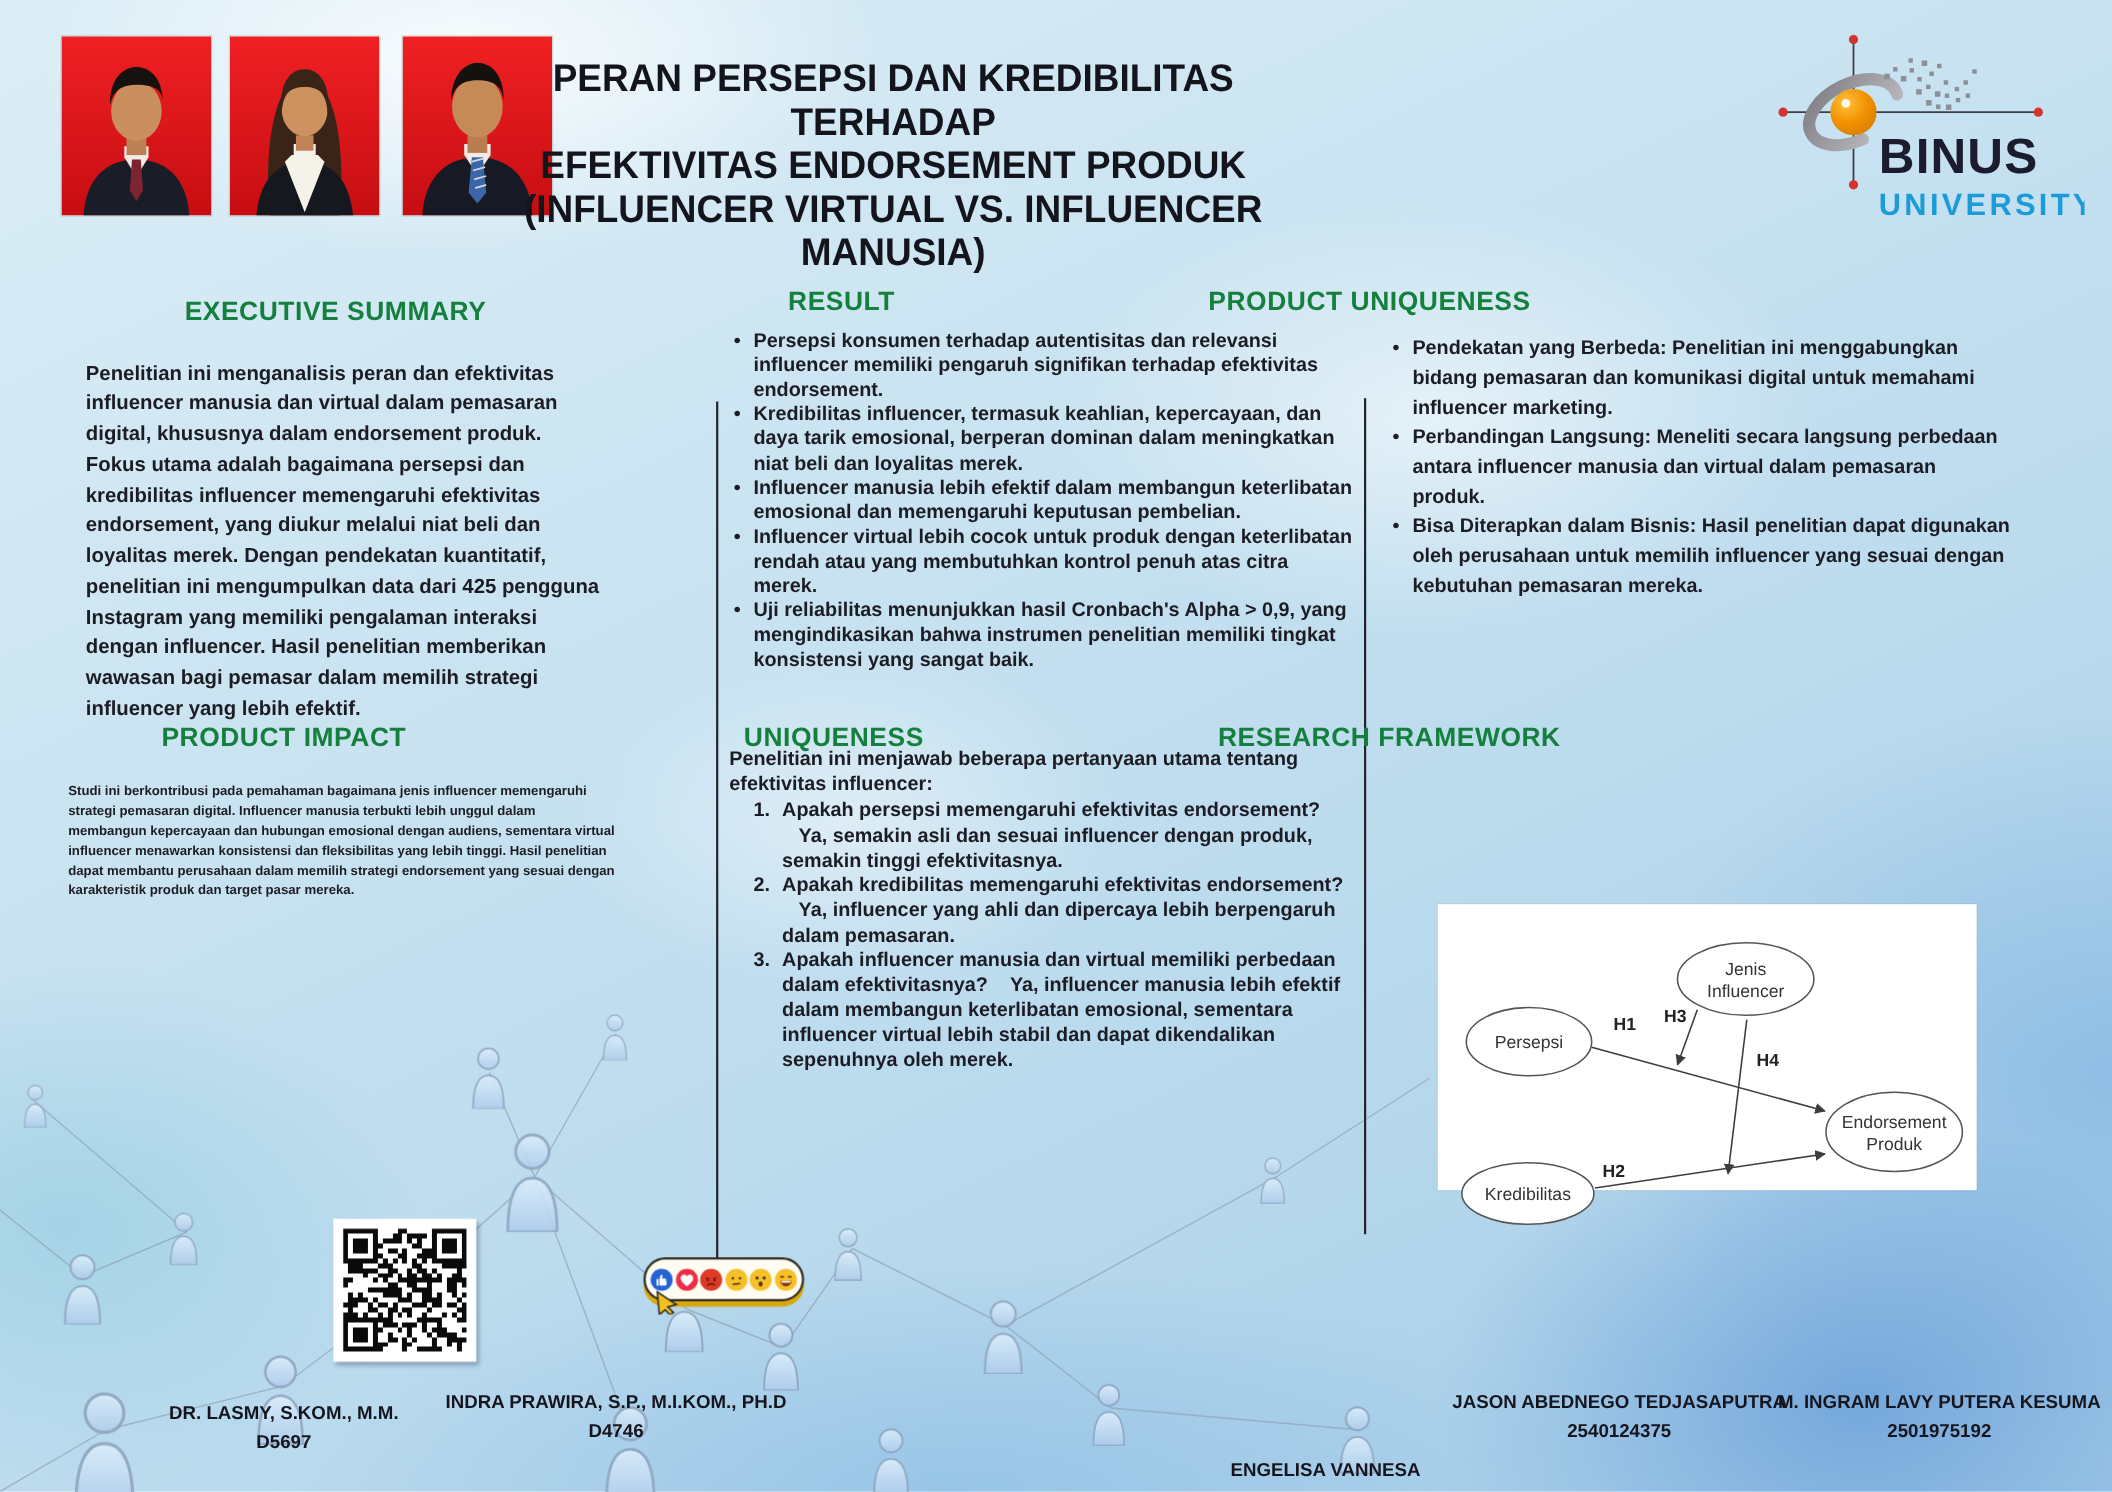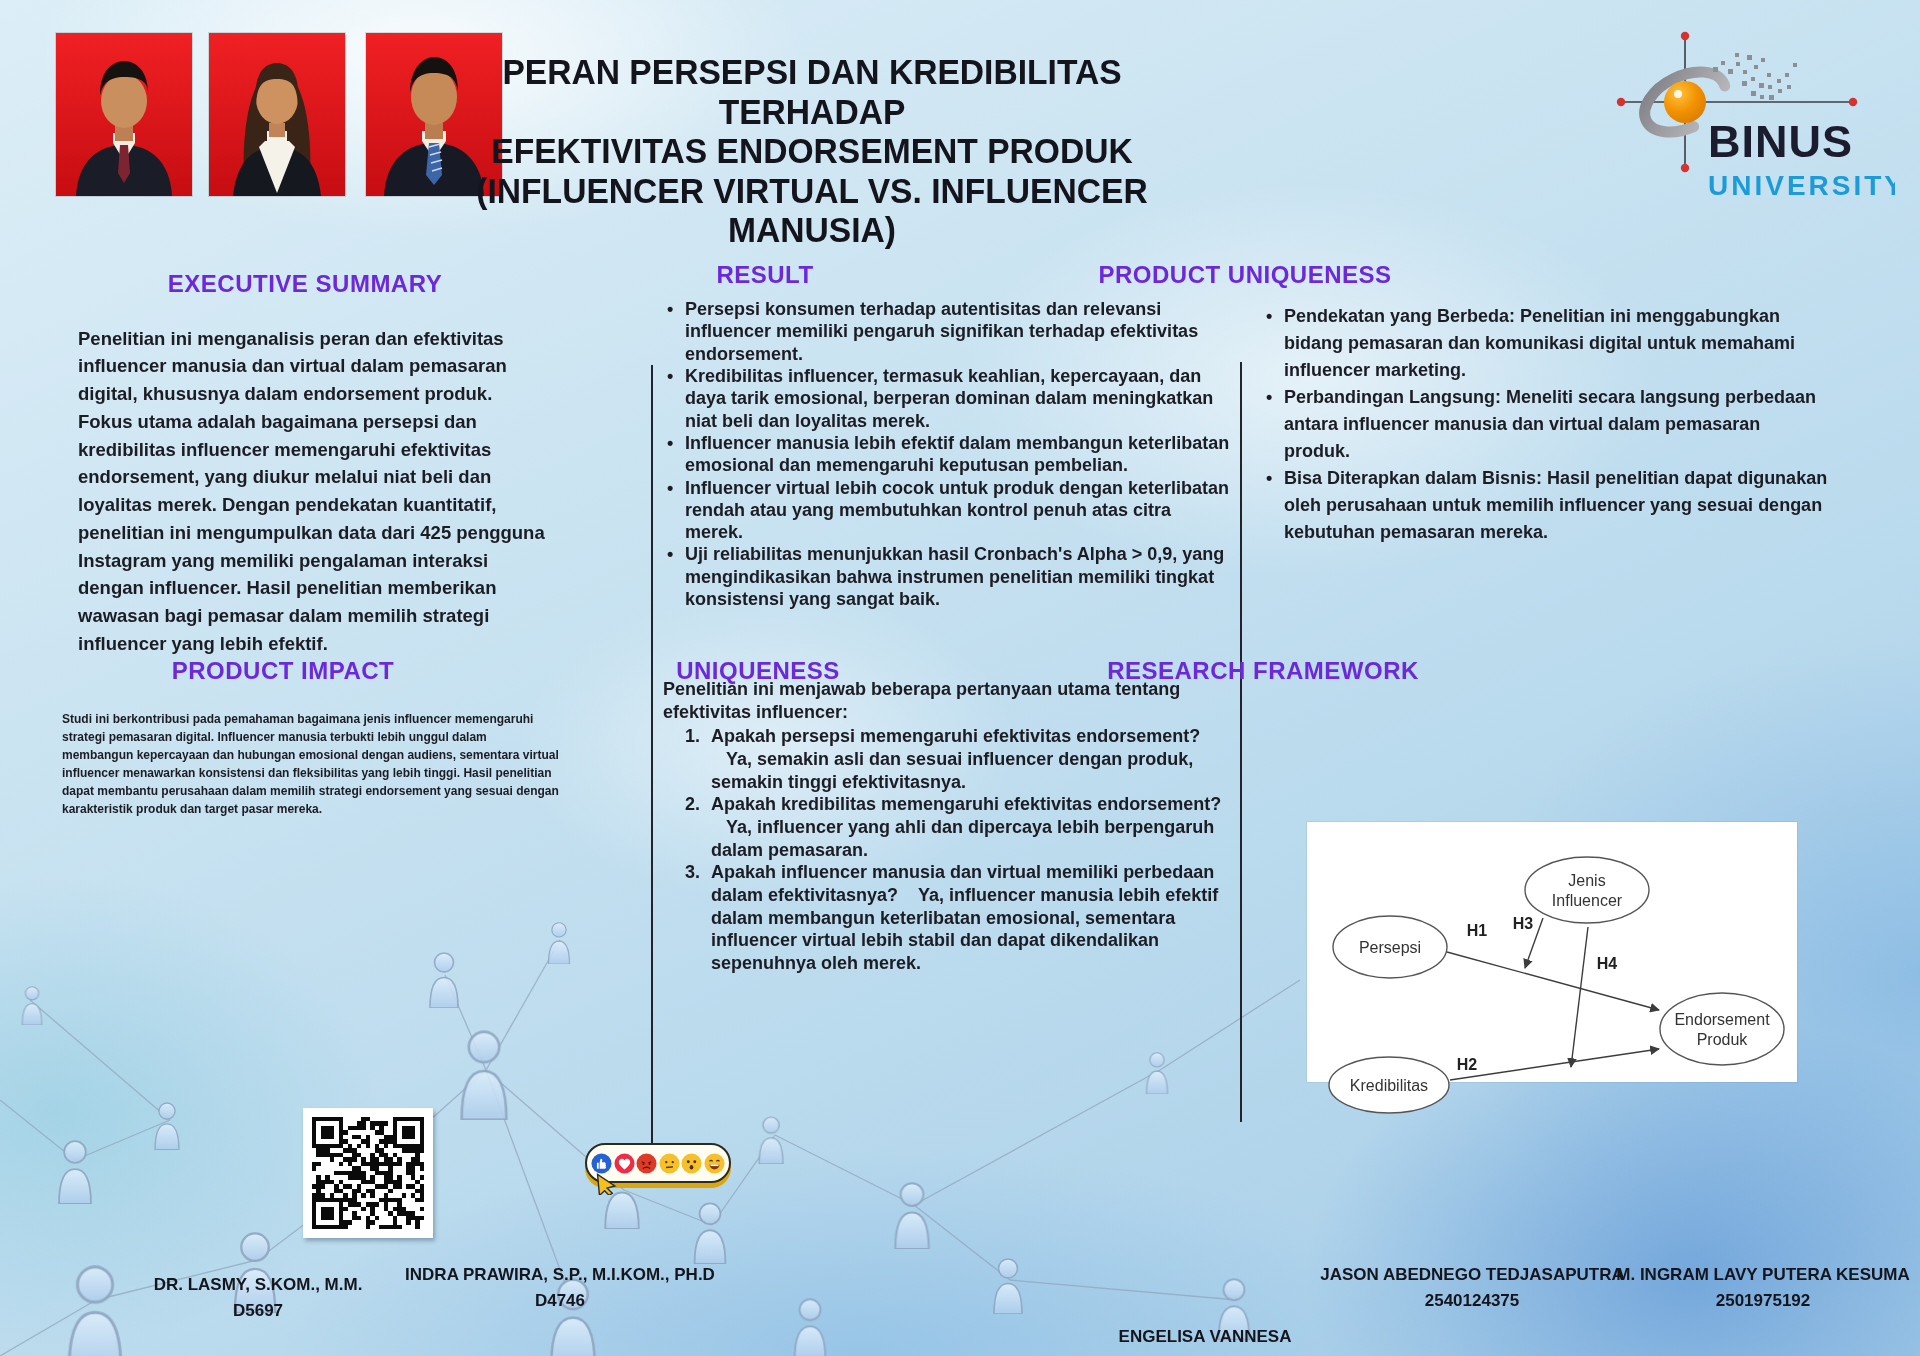--- a/index.html
+++ b/index.html
@@ -24,21 +24,21 @@
   .title-block{
     left:812px;top:52px;width:740px;transform:translateX(-50%) scaleX(.96);
     text-align:center;font-weight:bold;font-size:35px;line-height:1.13;
     color:#14141d;letter-spacing:0px;
   }
   .logo-box{left:1595px;top:25px;width:300px;height:185px;}
 
   
   .h2{
     transform:translateX(-50%);white-space:nowrap;font-weight:bold;
-    font-size:24px;color:#6d28d9;letter-spacing:.5px;z-index:2;
+    font-size:24px;color:#15803d;letter-spacing:.5px;z-index:2;
   }
 
   
   .bodytext{color:#1c1c24;font-weight:bold;z-index:2;}
   .exec{left:78px;top:306px;width:470px;font-size:18.5px;line-height:1.5;}
   .impact{left:62px;top:698px;width:498px;font-size:12px;line-height:1.5;}
 
   ul.blist{list-style:none;margin:0;padding:0;}
   ul.blist li{position:relative;padding-left:22px;margin:0;}
   ul.blist li::before{content:"\2022";position:absolute;left:4px;top:0;}
@@ -242,21 +242,21 @@
     <text x="113" y="170" font-size="28" font-weight="bold" fill="#1b9cd8" letter-spacing="3">UNIVERSITY</text>
   </svg>
 </div>
 
 <div class="abs vdiv" style="left:651px;top:365px;height:785px;"></div>
 <div class="abs vdiv" style="left:1240px;top:362px;height:760px;"></div>
 
 <h2 class="abs h2" style="left:305px;top:250px;">EXECUTIVE SUMMARY</h2>
 <h2 class="abs h2" style="left:765px;top:241px;">RESULT</h2>
 <h2 class="abs h2" style="left:1245px;top:241px;">PRODUCT UNIQUENESS</h2>
-<h2 class="abs h2" style="left:283px;top:637px;">PRODUCT IMPACT</h2>
+<h2 class="abs h2" style="left:258px;top:637px;">PRODUCT IMPACT</h2>
 <h2 class="abs h2" style="left:758px;top:637px;">UNIQUENESS</h2>
 <h2 class="abs h2" style="left:1263px;top:637px;">RESEARCH FRAMEWORK</h2>
 
 <p class="abs bodytext exec">Penelitian ini menganalisis peran dan efektivitas influencer manusia dan virtual dalam pemasaran digital, khususnya dalam endorsement produk. Fokus utama adalah bagaimana persepsi dan kredibilitas influencer memengaruhi efektivitas endorsement, yang diukur melalui niat beli dan loyalitas merek. Dengan pendekatan kuantitatif, penelitian ini mengumpulkan data dari 425 pengguna Instagram yang memiliki pengalaman interaksi dengan influencer. Hasil penelitian memberikan wawasan bagi pemasar dalam memilih strategi influencer yang lebih efektif.</p>
 <p class="abs bodytext impact">Studi ini berkontribusi pada pemahaman bagaimana jenis influencer memengaruhi strategi pemasaran digital. Influencer manusia terbukti lebih unggul dalam membangun kepercayaan dan hubungan emosional dengan audiens, sementara virtual influencer menawarkan konsistensi dan fleksibilitas yang lebih tinggi. Hasil penelitian dapat membantu perusahaan dalam memilih strategi endorsement yang sesuai dengan karakteristik produk dan target pasar mereka.</p>
 
 <div class="abs qr-wrap">
   <svg id="qr-svg" width="112" height="112" viewBox="0 0 25 25" shape-rendering="crispEdges">
       <rect x="0" y="0" width="1" height="1" fill="#0a0a0a"></rect>
       <rect x="1" y="0" width="1" height="1" fill="#0a0a0a"></rect>

